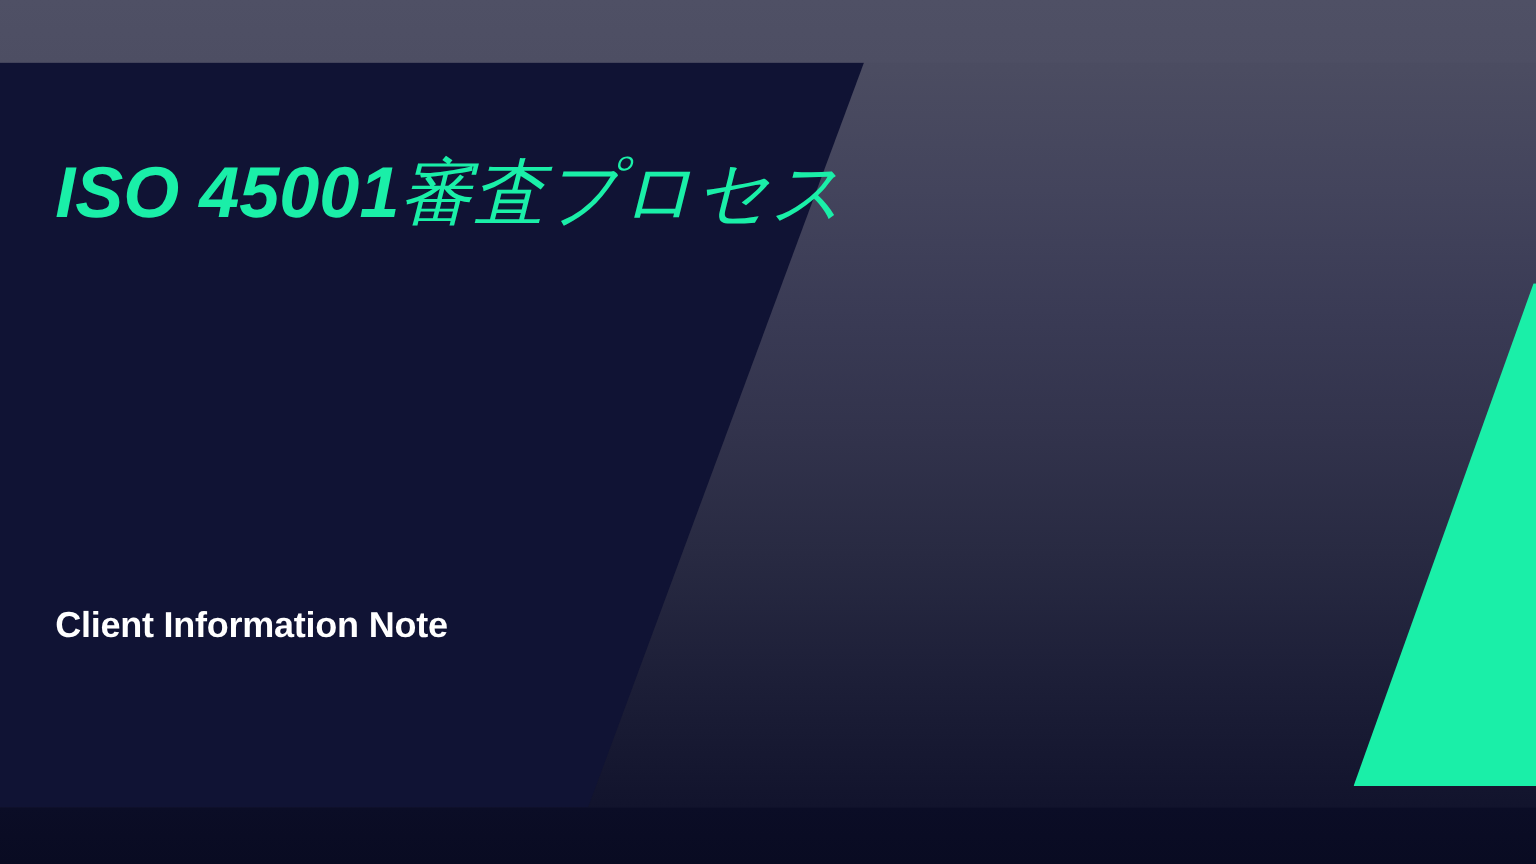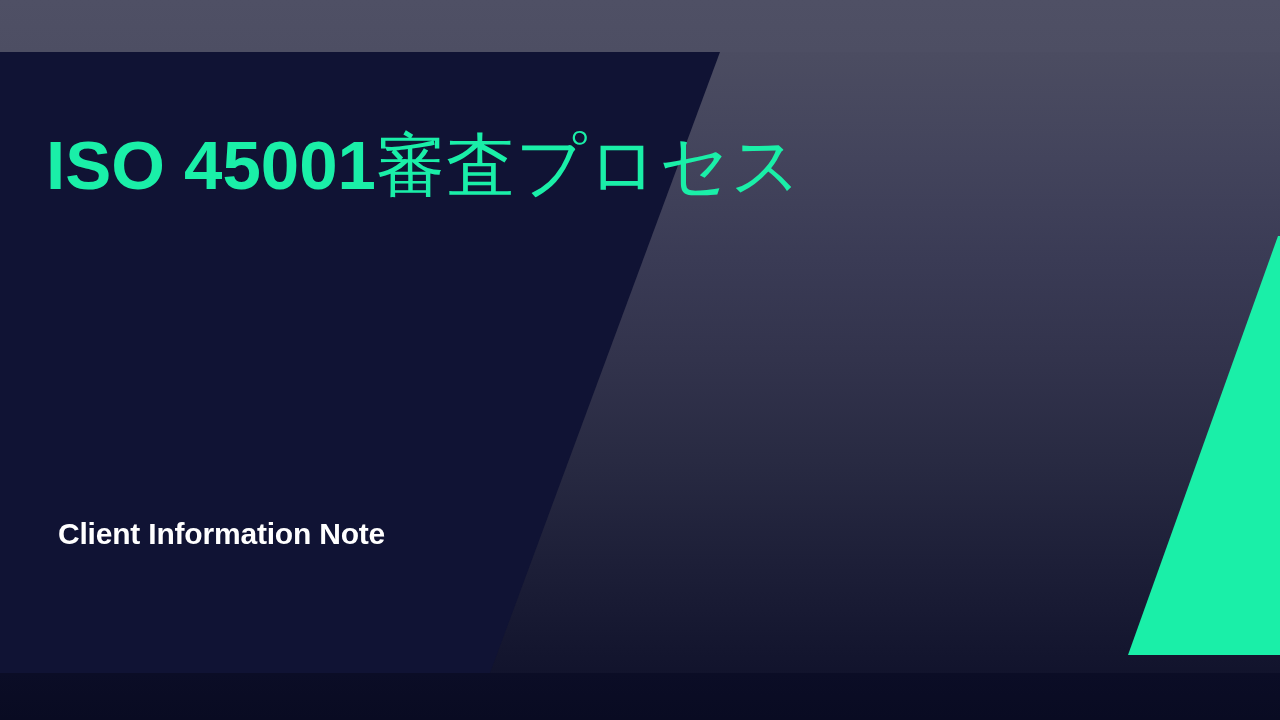--- a/index.html
+++ b/index.html
@@ -61,41 +61,42 @@
     background: linear-gradient(to bottom, #0b0d26 0%, #090b22 100%);
   }
 
   .title {
     position: absolute;
     left: 46px;
     top: 126px;
     width: 700px;
     margin: 0;
     color: #1aefa8;
-    font-size: 69px;
+    font-size: 60px;
     line-height: 1.15;
     font-weight: 700;
     letter-spacing: 0px;
     white-space: nowrap;
+    font-style: italic;
   }
   .title .latin {
     font-weight: 700;
   }
   .title .jp {
     font-weight: 400;
     font-family: "DejaVu Sans", "Liberation Sans", sans-serif;
     letter-spacing: 1px;
   }
 
   .subtitle {
     position: absolute;
     left: 46px;
     top: 502px;
     width: 420px;
-    margin: 12px;
+    margin: 0;
     color: #ffffff;
     font-size: 30px;
     line-height: 1.36;
     font-weight: 700;
     letter-spacing: -0.2px;
   }
 </style>
 </head>
 <body>
 

